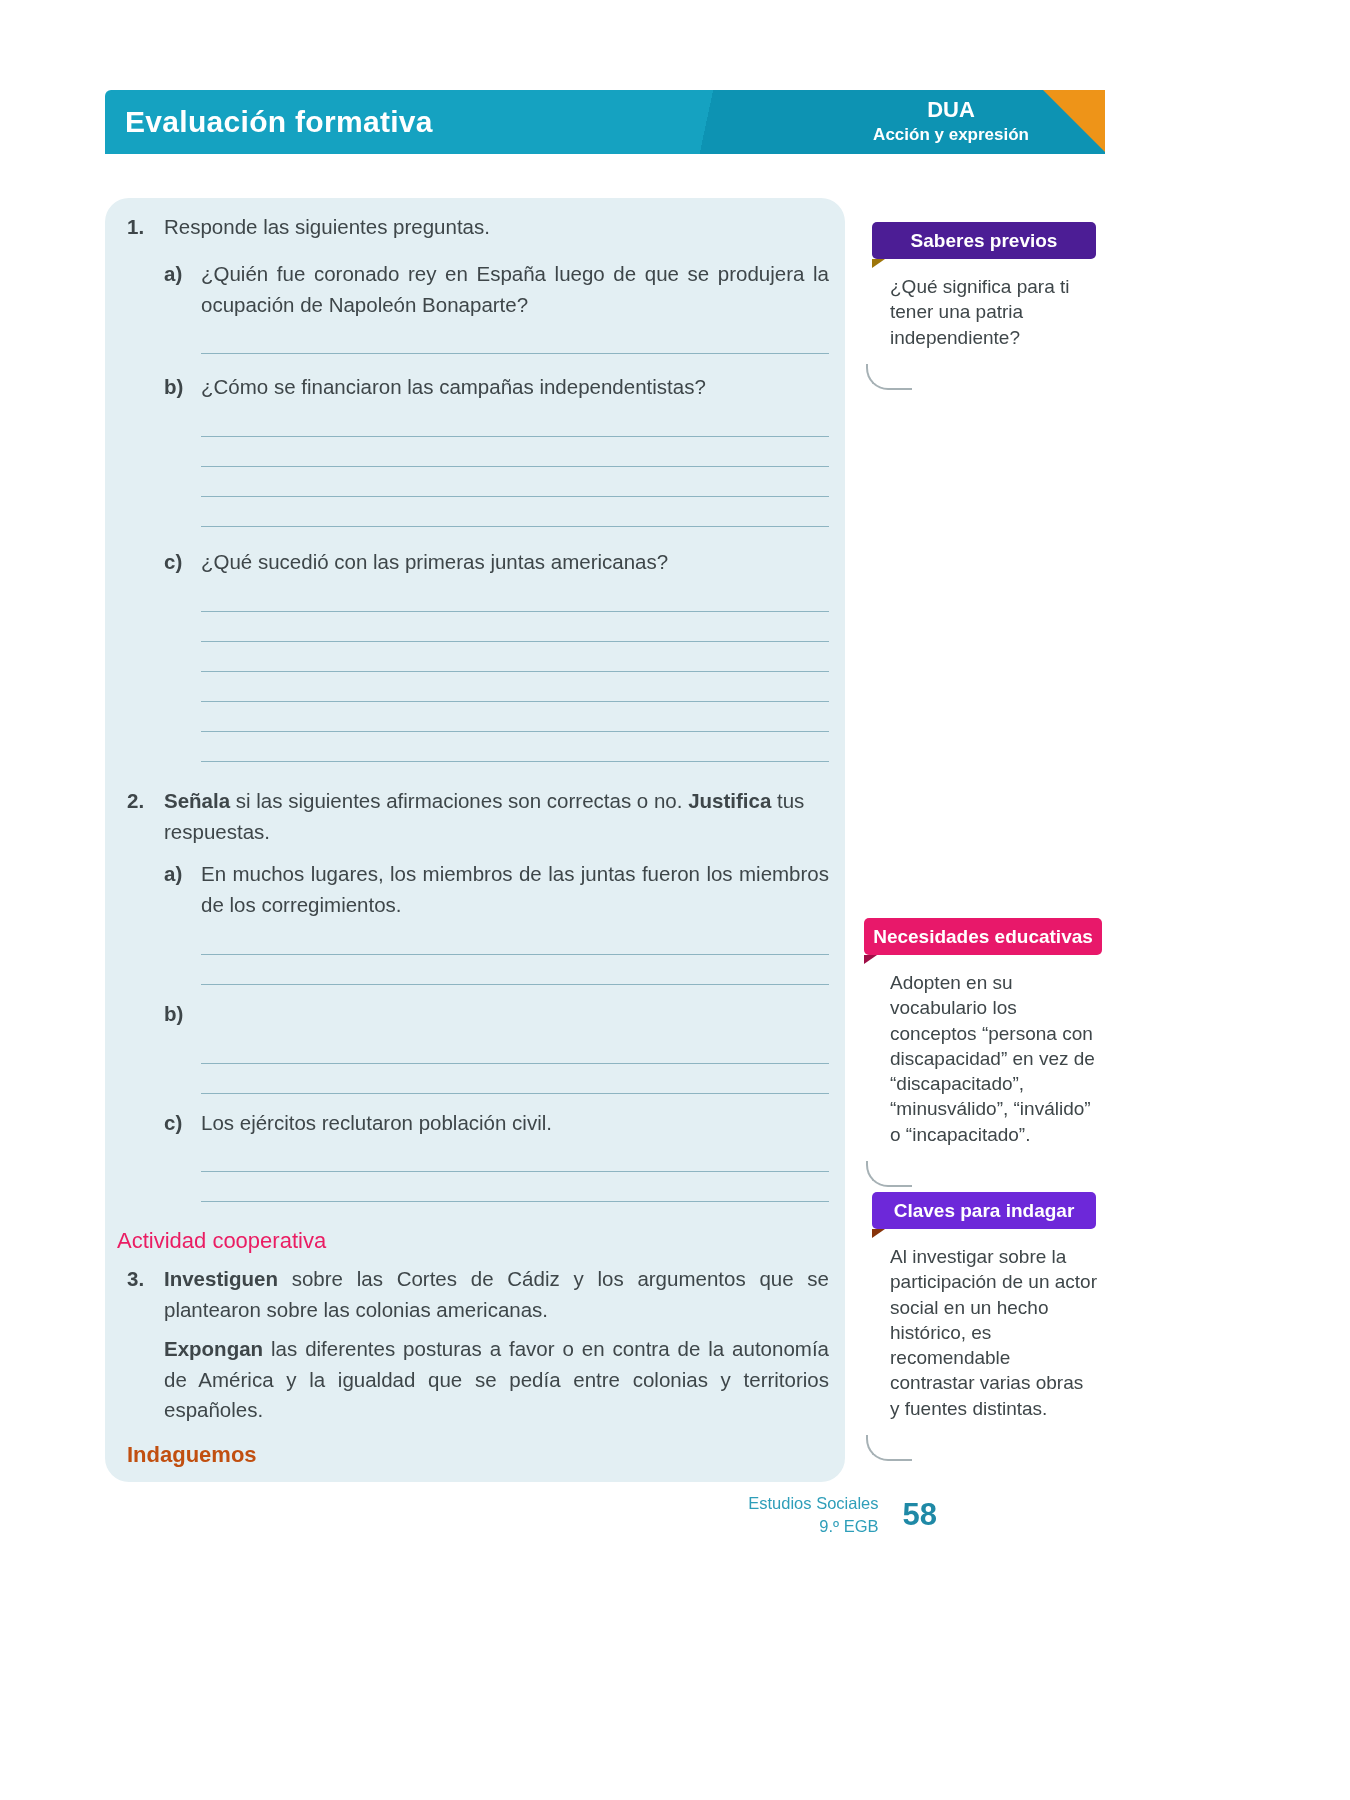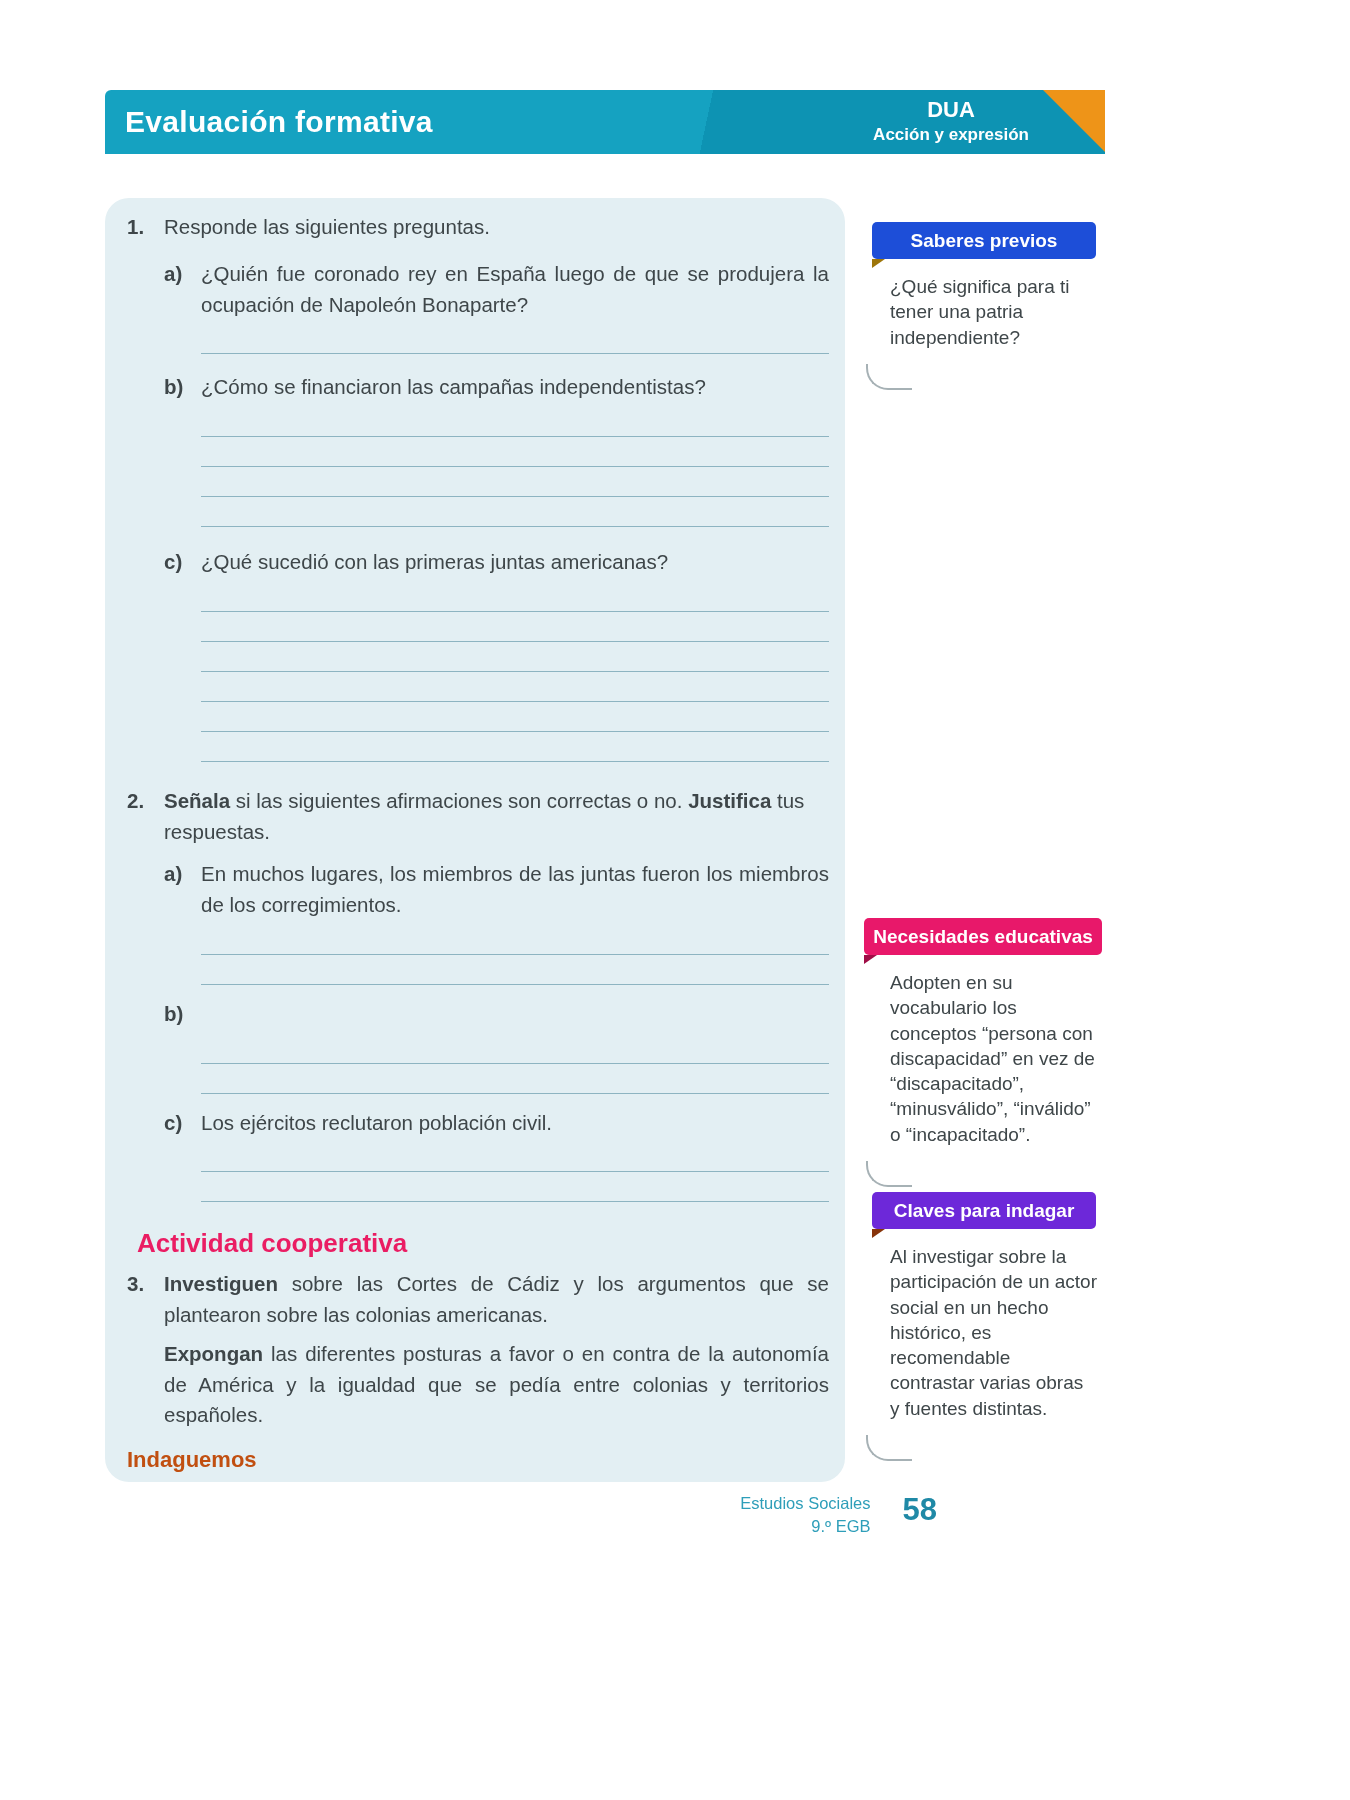--- a/index.html
+++ b/index.html
@@ -24,46 +24,46 @@
            background:#e3eff3; border-radius:24px; overflow:hidden; padding-top:14px; }
   .q-row { display:flex; padding:0 16px 0 22px; font-size:20.5px; line-height:1.5; }
   .q-num { width:37px; font-weight:700; flex-shrink:0; }
   .q-text { flex:1; }
   .sub-row { display:flex; padding:0 16px 0 59px; font-size:20.5px; line-height:1.5; }
   .sub-label { width:37px; font-weight:700; flex-shrink:0; }
   .sub-text { flex:1; text-align:justify; }
   .cont-row { padding:0 16px 0 59px; font-size:20.5px; line-height:1.5; text-align:justify; }
   .lines { margin:4px 16px 0 96px; }
   .answer-line { height:30px; border-bottom:1.5px solid #8db4c1; }
-  .h-coop { color:#ea1d63; font-size:26px; font-weight:700; padding-left:32px; }
+  .h-coop { color:#ea1d63; font-size:22px; font-weight:400; padding-left:12px; }
   .h-inda { color:#c14f10; font-size:22px; font-weight:700; padding-left:22px; }
   .mt8{margin-top:8px}.mt10{margin-top:10px}.mt12{margin-top:12px}.mt14{margin-top:14px}
   .mt16{margin-top:16px}.mt18{margin-top:18px}.mt20{margin-top:20px}.mt24{margin-top:24px}
   .mt26{margin-top:26px}
 
   
   .sidebar { position:absolute; left:864px; top:0; width:240px; height:1800px; }
   .note { position:absolute; left:0; width:240px; }
   .note1 { top:222px; } .note2 { top:918px; } .note3 { top:1192px; }
   .badge { position:relative; height:37px; line-height:37px; text-align:center;
            color:#ffffff; font-weight:700; font-size:19px; border-radius:5px; }
   .note1 .badge, .note3 .badge { width:224px; margin-left:8px; }
   .note2 .badge { width:238px; }
   .badge-fold { position:absolute; left:0; bottom:-9px; width:13px; height:9px;
                 clip-path:polygon(0 0,100% 0,0 100%); }
-  .note1 .badge { background:#1d4ed8; } .note1 .badge-fold { background:#9e760a; }
+  .note1 .badge { background:#4c1d95; } .note1 .badge-fold { background:#9e760a; }
   .note2 .badge { background:#e8186a; } .note2 .badge-fold { background:#9f0d46; }
   .note3 .badge { background:#6d28d9; } .note3 .badge-fold { background:#87340a; }
   .note-text { margin:15px 0 0 26px; width:208px; font-size:19px; line-height:1.33; color:#3e4649; }
   .bracket { margin:14px 0 0 2px; width:46px; height:26px;
              border-left:2px solid #a6b1b5; border-bottom:2px solid #a6b1b5;
              border-bottom-left-radius:22px; }
 
   
-  .footer { position:absolute; top:1492px; right:245px; display:flex; align-items:flex-start; gap:32px; }
+  .footer { position:absolute; top:1492px; right:245px; display:flex; align-items:center; gap:24px; }
   .footer-meta { text-align:right; color:#2e9eb9; font-size:16.5px; line-height:1.4; }
   .footer-num { color:#1f89a6; font-size:31px; font-weight:700; }
 </style>
 </head>
 <body>
 
 <div class="page">
 
   <div class="banner">
     <div class="banner-title">Evaluación formativa</div>

